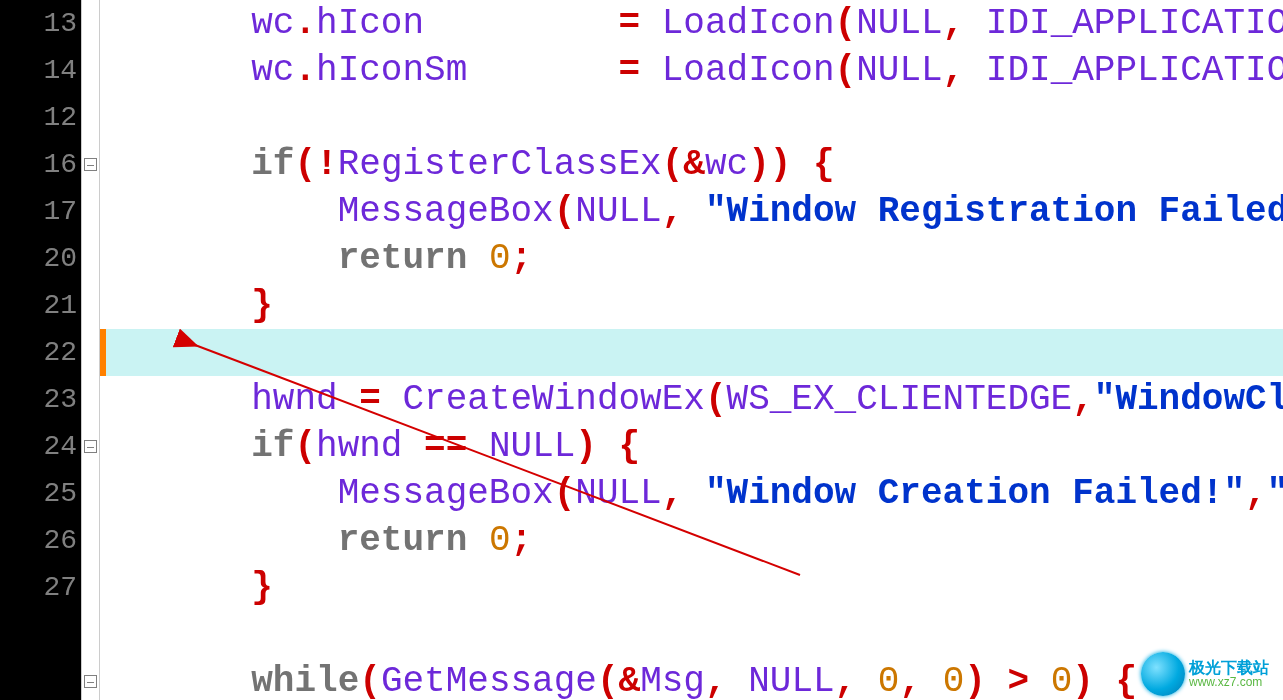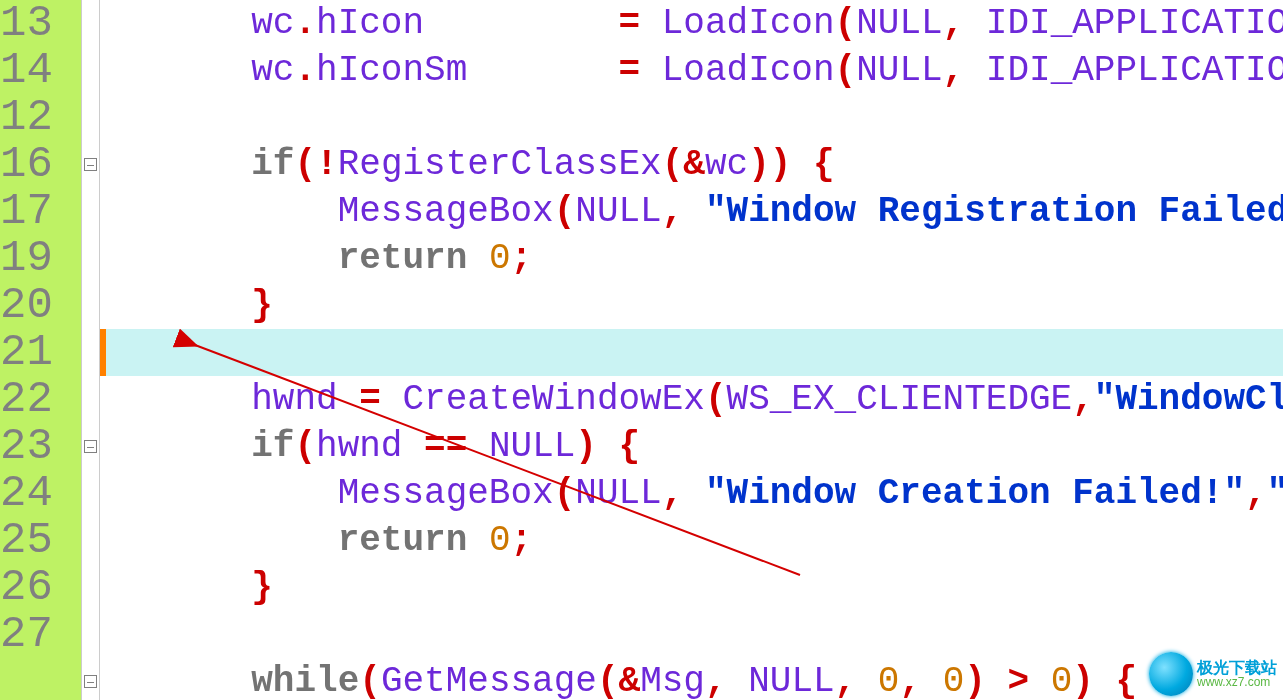--- a/index.html
+++ b/index.html
@@ -9,26 +9,26 @@
     font-size: 36px;
     background: #ffffff;
     position: relative;
   }
   .editor {
     display: flex;
     height: 100%;
   }
   .gutter {
     width: 82px;
-    background: #bef264;
+    background: #000000;
     border-right: 1px solid #cccccc;
-    text-align: left;
+    text-align: right;
     color: #808080;
     font-family: Consolas, "Courier New", monospace;
-    font-size: 44px;
+    font-size: 28px;
     padding-right: 4px;
     user-select: none;
   }
   .gutter .ln {
     height: 47px;
     line-height: 47px;
     display: block;
     position: relative;
   }
   .fold-col {
@@ -77,21 +77,21 @@
 
   
   .tk-default { color: #6d28d9; }
   .tk-op      { color: #cc0000; font-weight: bold; }      
   .tk-keyword { color: #737373; font-weight: bold; }      
   .tk-str     { color: #0033cc; font-weight: bold; }      
   .tk-num     { color: #cc7700; }
 
   .watermark {
     position: absolute;
-    right: 6px;
+    right: 14px;
     bottom: 4px;
     display: flex;
     align-items: center;
     gap: 4px;
     background: rgba(255,255,255,0.0);
     pointer-events: none;
   }
   .watermark .logo {
     width: 44px; height: 44px;
     border-radius: 50%;
@@ -113,21 +113,20 @@
 <body>
 
 <div class="editor">
 
   <div class="gutter">
     <span class="ln">13</span>
     <span class="ln">14</span>
     <span class="ln">12</span>
     <span class="ln">16</span>
     <span class="ln">17</span>
-    <span class="ln">19</span>
     <span class="ln">20</span>
     <span class="ln">21</span>
     <span class="ln">22</span>
     <span class="ln">23</span>
     <span class="ln">24</span>
     <span class="ln">25</span>
     <span class="ln">26</span>
     <span class="ln">27</span>
 
   </div>

